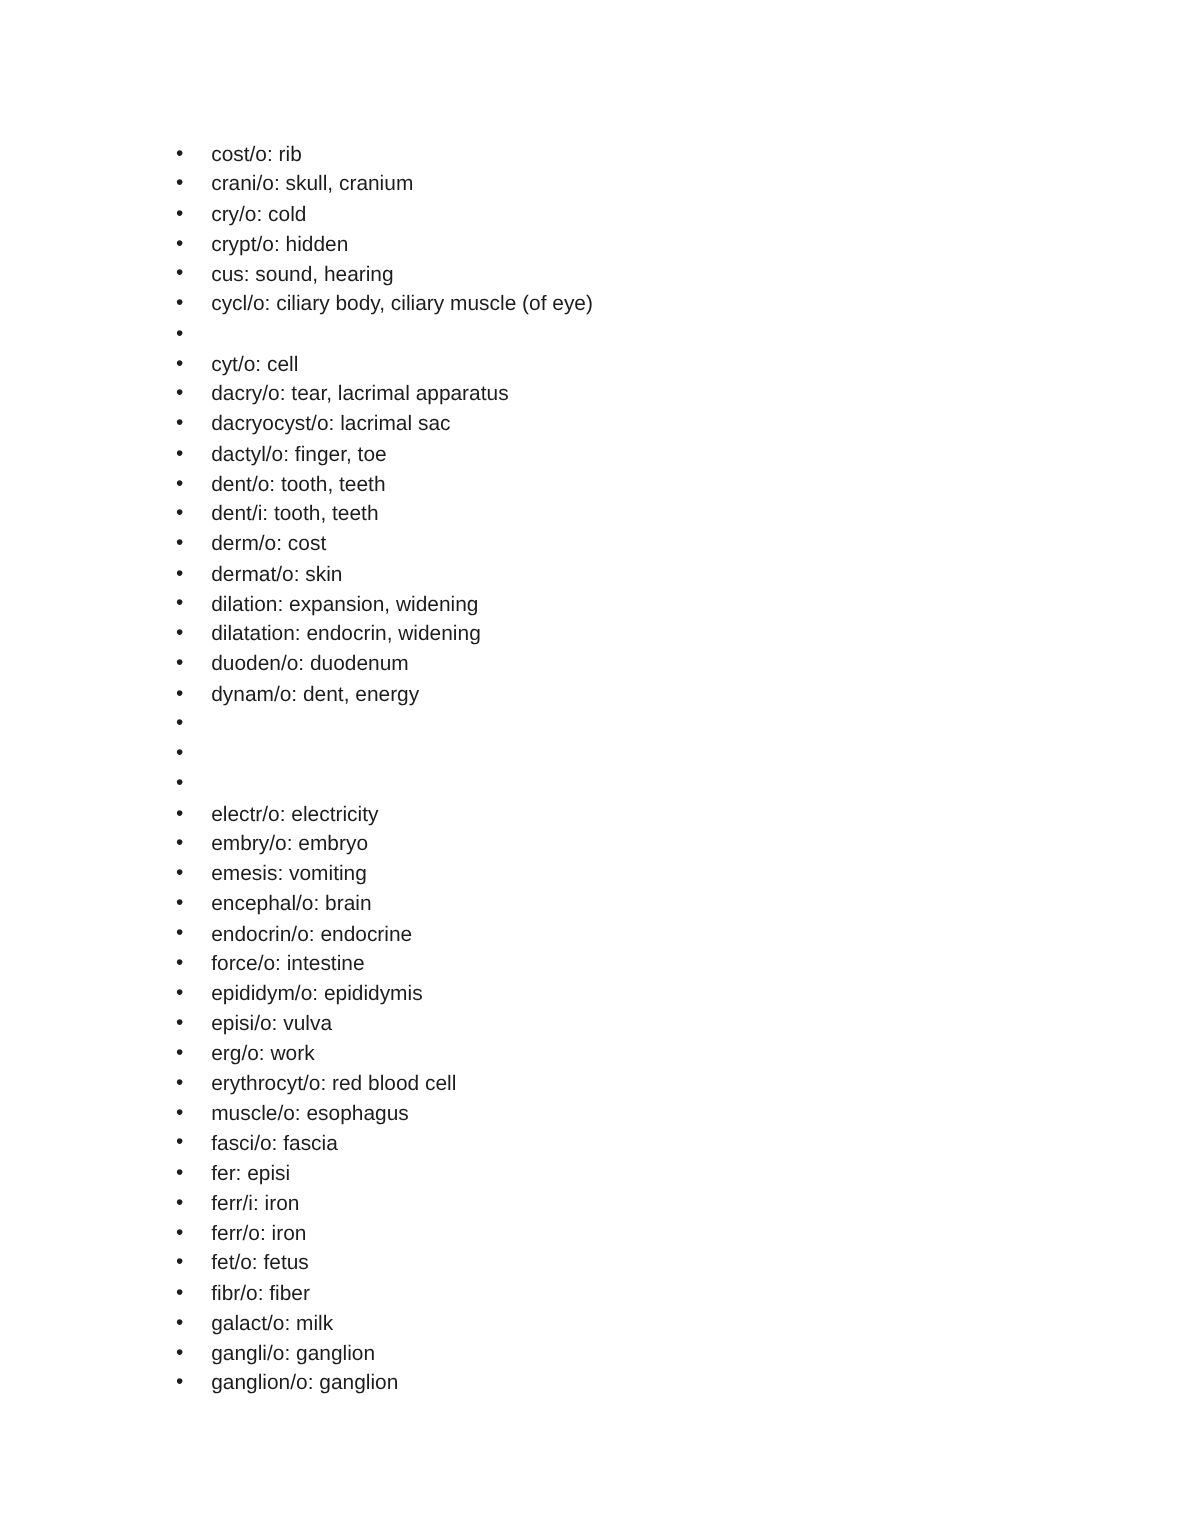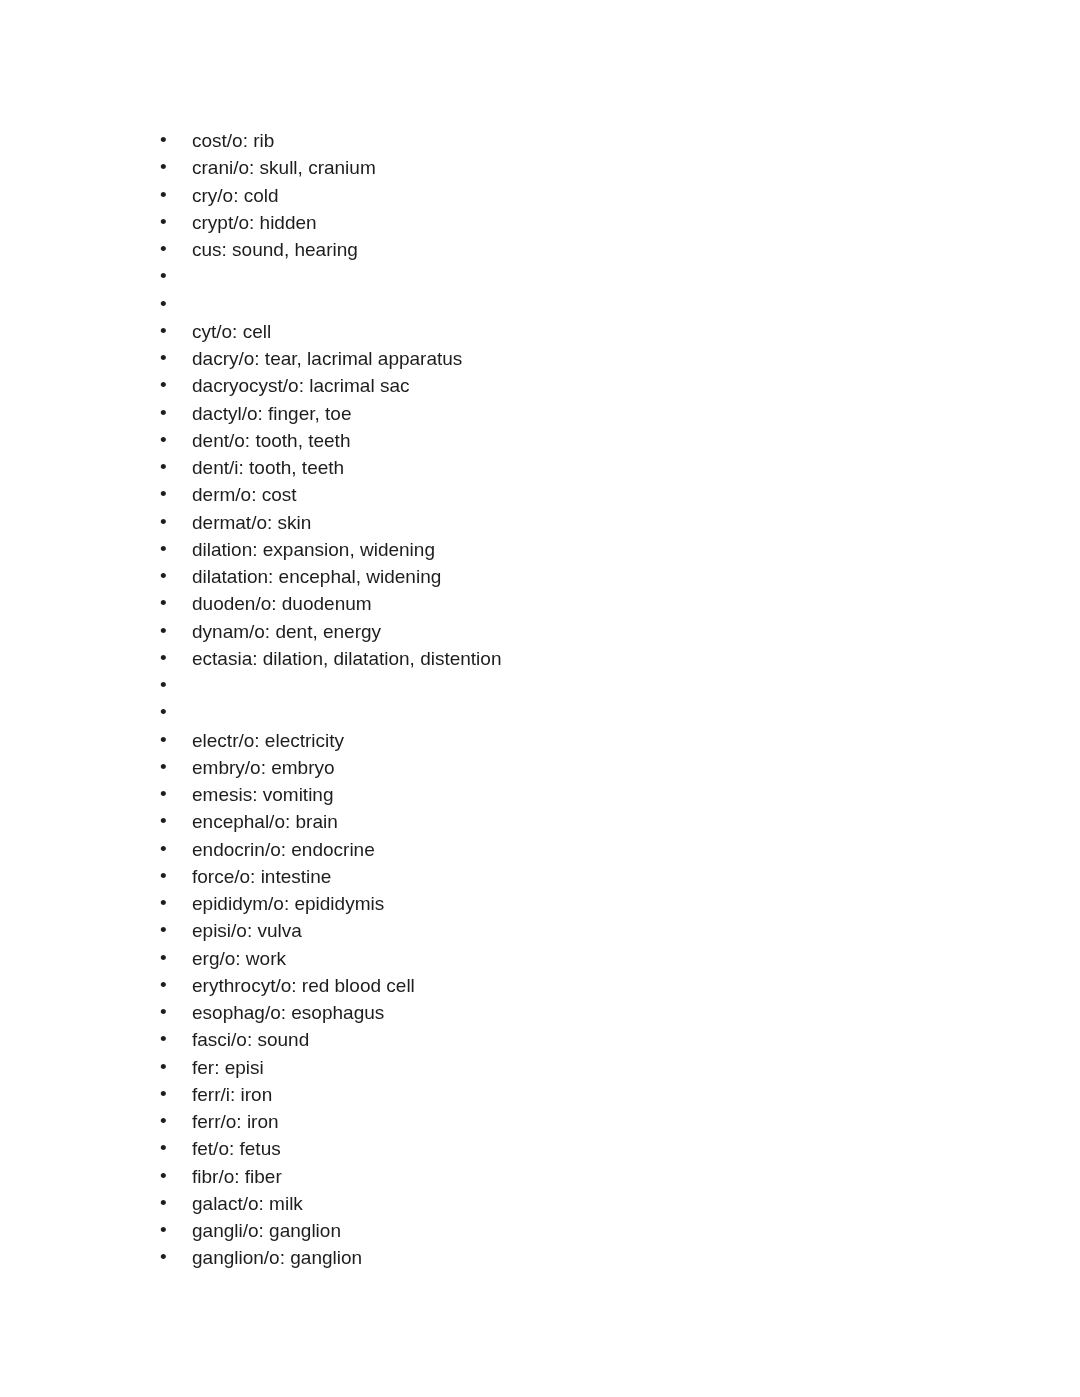--- a/index.html
+++ b/index.html
@@ -76,20 +76,21 @@
     <span class="term-text">crypt/o: hidden</span>
   </li>
 
   <li class="term-item">
     <span class="bullet">•</span>
     <span class="term-text">cus: sound, hearing</span>
   </li>
 
   <li class="term-item">
     <span class="bullet">•</span>
+    <span class="term-text">cycl/o: ciliary body, ciliary muscle (of eye)</span>
   </li>
 
   <li class="term-item">
     <span class="bullet">•</span>
   </li>
 
   <li class="term-item">
     <span class="bullet">•</span>
     <span class="term-text">cyt/o: cell</span>
   </li>
@@ -129,36 +130,35 @@
     <span class="term-text">dermat/o: skin</span>
   </li>
 
   <li class="term-item">
     <span class="bullet">•</span>
     <span class="term-text">dilation: expansion, widening</span>
   </li>
 
   <li class="term-item">
     <span class="bullet">•</span>
-    <span class="term-text">dilatation: encephal, widening</span>
+    <span class="term-text">dilatation: endocrin, widening</span>
   </li>
 
   <li class="term-item">
     <span class="bullet">•</span>
     <span class="term-text">duoden/o: duodenum</span>
   </li>
 
   <li class="term-item">
     <span class="bullet">•</span>
     <span class="term-text">dynam/o: dent, energy</span>
   </li>
 
   <li class="term-item">
     <span class="bullet">•</span>
-    <span class="term-text">ectasia: dilation, dilatation, distention</span>
   </li>
 
   <li class="term-item">
     <span class="bullet">•</span>
   </li>
 
   <li class="term-item">
     <span class="bullet">•</span>
   </li>
 
@@ -207,26 +207,26 @@
     <span class="term-text">erg/o: work</span>
   </li>
 
   <li class="term-item">
     <span class="bullet">•</span>
     <span class="term-text">erythrocyt/o: red blood cell</span>
   </li>
 
   <li class="term-item">
     <span class="bullet">•</span>
-    <span class="term-text">esophag/o: esophagus</span>
-  </li>
-
-  <li class="term-item">
-    <span class="bullet">•</span>
-    <span class="term-text">fasci/o: sound</span>
+    <span class="term-text">muscle/o: esophagus</span>
+  </li>
+
+  <li class="term-item">
+    <span class="bullet">•</span>
+    <span class="term-text">fasci/o: fascia</span>
   </li>
 
   <li class="term-item">
     <span class="bullet">•</span>
     <span class="term-text">fer: episi</span>
   </li>
 
   <li class="term-item">
     <span class="bullet">•</span>
     <span class="term-text">ferr/i: iron</span>

